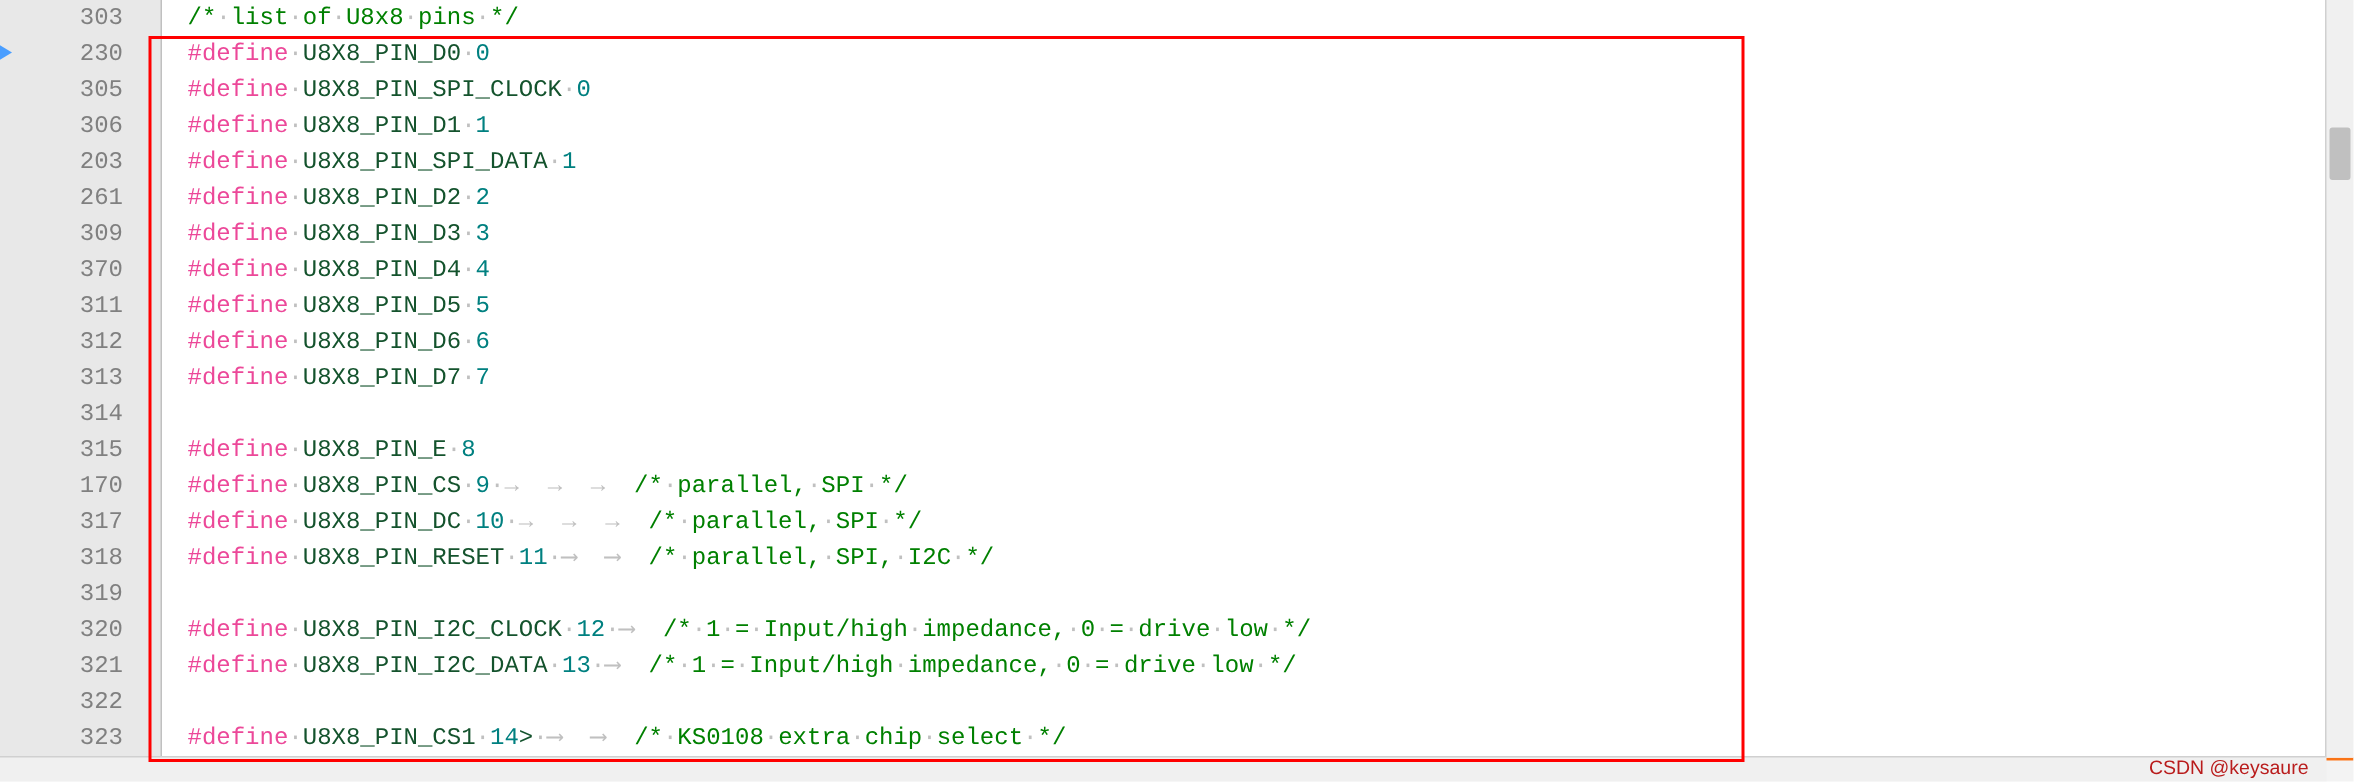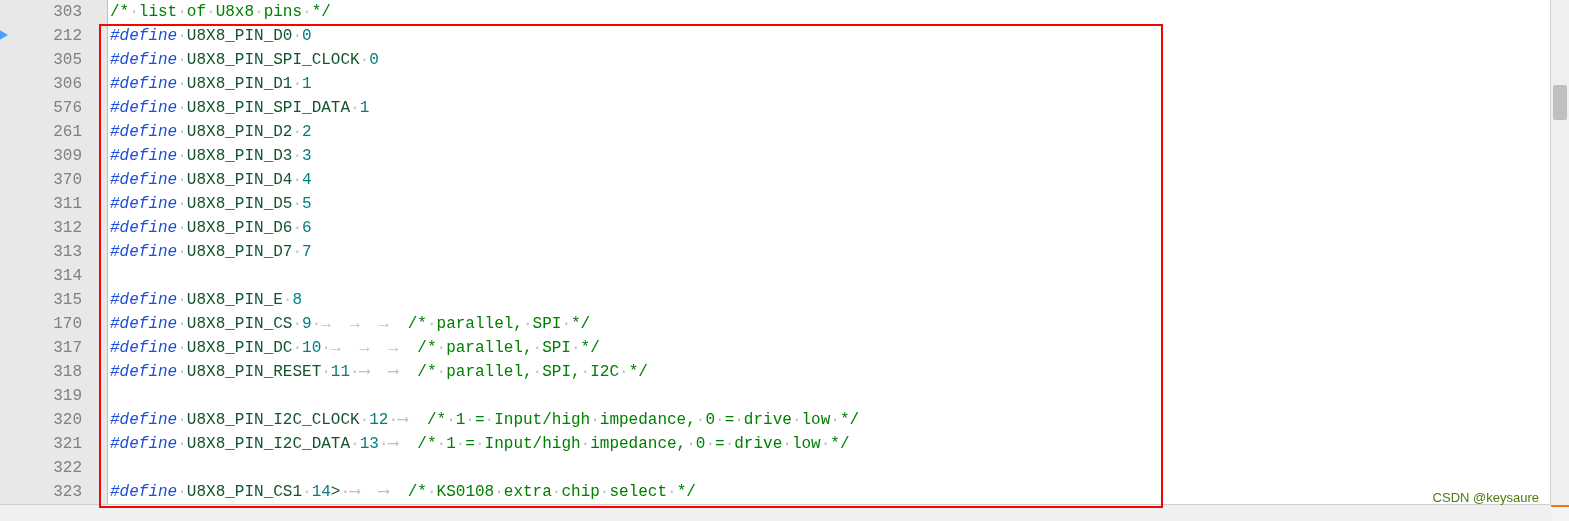--- a/index.html
+++ b/index.html
@@ -54,32 +54,33 @@
     .code-area {
       flex: 1;
       background: #fff;
       position: relative;
       line-height: 24px;
       white-space: pre;
       padding-left: 2px;
     }
     .code-line {
       height: 24px;
+      margin-left: 15px;
     }
     .annotation-box {
       position: absolute;
       border: 2px solid red;
       top: 24px;
       left: 99px;
       width: 1060px;
       height: 480px;
       pointer-events: none;
     }
     .comment { color: #008000; }
-    .preprocessor { color: #1d4ed8; font-style: italic; }
+    .preprocessor { color: #ec4899; }
     .identifier { color: #14532d; }
     .number { color: #008080; }
     .whitespace-dot {
       color: #c0c0c0;
     }
     .tab-arrow {
       color: #c0c0c0;
     }
     .scrollbar-v {
       position: absolute;
@@ -103,40 +104,40 @@
       position: absolute;
       bottom: 0;
       left: 0;
       width: 1551px;
       height: 16px;
       background: #f0f0f0;
       border-top: 1px solid #d0d0d0;
     }
     .watermark {
       position: absolute;
-      bottom: 16px;
+      bottom: 2px;
       right: 30px;
-      color: #4d7c0f;
+      color: #b91c1c;
       font-size: 13px;
       font-family: Arial, sans-serif;
     }
   </style>
 </head>
 <body>
 
 <div class="editor-container">
   <div class="margin-left">
     <div class="arrow-indicator"></div>
   </div>
   <div class="gutter" id="gutter">
       <div class="gutter-line">303</div>
-      <div class="gutter-line">212</div>
+      <div class="gutter-line">230</div>
       <div class="gutter-line">305</div>
       <div class="gutter-line">306</div>
-      <div class="gutter-line">576</div>
+      <div class="gutter-line">203</div>
       <div class="gutter-line">261</div>
       <div class="gutter-line">309</div>
       <div class="gutter-line">370</div>
       <div class="gutter-line">311</div>
       <div class="gutter-line">312</div>
       <div class="gutter-line">313</div>
       <div class="gutter-line">314</div>
       <div class="gutter-line">315</div>
       <div class="gutter-line">170</div>
       <div class="gutter-line">317</div>

